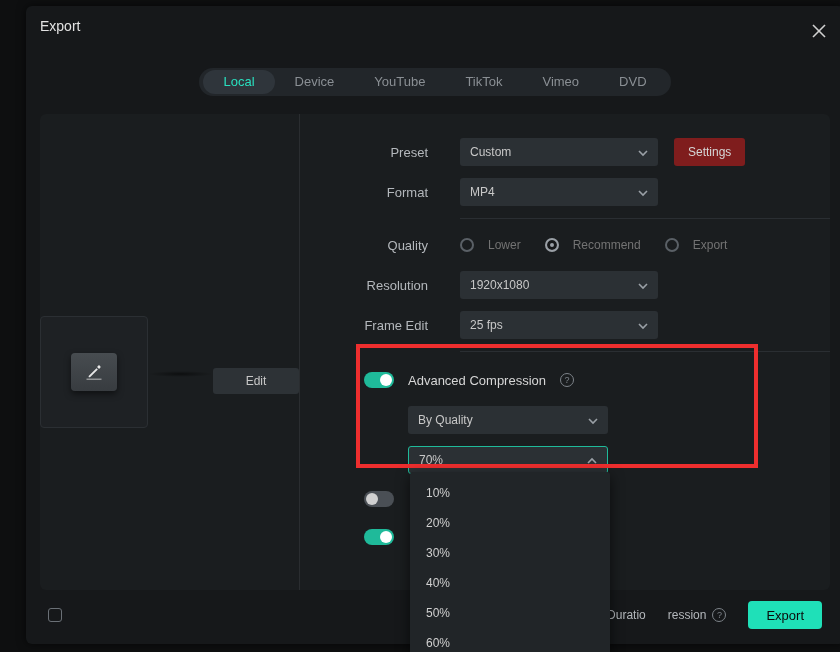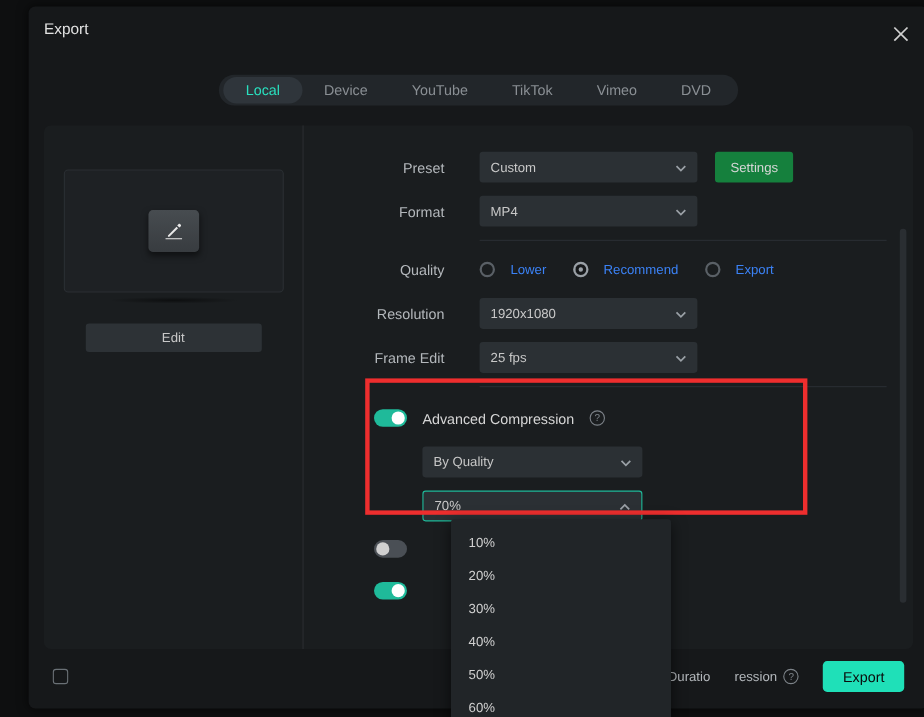--- a/index.html
+++ b/index.html
@@ -46,21 +46,21 @@
   .tab.active { background: #2f353b; color: #29e0bf; }
   .body {
     flex: 1; display: flex;
     margin: 0 14px 0 14px;
     background: #1a1d1f;
     border-radius: 6px;
     position: relative;
   }
   .left-pane {
     width: 260px;
-    display: flex; flex-direction: column; align-items: center;
+    display: flex; flex-direction: row; align-items: center;
     padding-top: 40px;
     border-right: 1px solid #2a2d30;
   }
   .thumb {
     width: 200px; height: 112px;
     background: #1e2124;
     border: 1px solid #2b2f33;
     border-radius: 4px;
     display: flex; align-items: center; justify-content: center;
     position: relative;
@@ -101,29 +101,29 @@
     background:#2b3034; border-radius:3px;
     display:flex; align-items:center; justify-content:space-between;
     padding: 0 10px; color:#c8c8c8; font-size:12px;
     cursor:pointer;
   }
   .select .chev { width:10px;height:10px; }
   .select .chev svg{stroke:#9aa0a6;stroke-width:1.6;fill:none;}
   .select.sel-wide { flex: 0 0 198px; }
   .settings-btn {
     margin-left: 16px; height: 28px; padding: 0 14px;
-    background:#15803d; border-radius:3px;
+    background:#7f1d1d; border-radius:3px;
     color:#d6d6d6; font-size:12px; display:flex;align-items:center;
     cursor:pointer;
   }
   .hr { height:1px; background:#2a2e32; margin: 6px 0 6px 160px; width: 370px;}
   .radio-row { display:flex; align-items:center; gap: 14px; }
   .radio { width:14px;height:14px;border-radius:50%;border:2px solid #5a6066; display:inline-block;}
   .radio.on { border-color:#9aa0a6; box-shadow: inset 0 0 0 3px #16181a, inset 0 0 0 10px #9aa0a6;}
-  .radio-lbl { color:#3b82f6; font-size:12px; margin-right: 10px;}
+  .radio-lbl { color:#737373; font-size:12px; margin-right: 10px;}
   
   .hl {
     position:absolute;
     border: 4px solid #ee2e2e;
     pointer-events:none;
     z-index: 5;
   }
   .adv-section { padding-left: 64px; position: relative; margin-top: 8px;}
   .adv-row { display:flex; align-items:center; height:40px; gap:14px;}
   .toggle {

